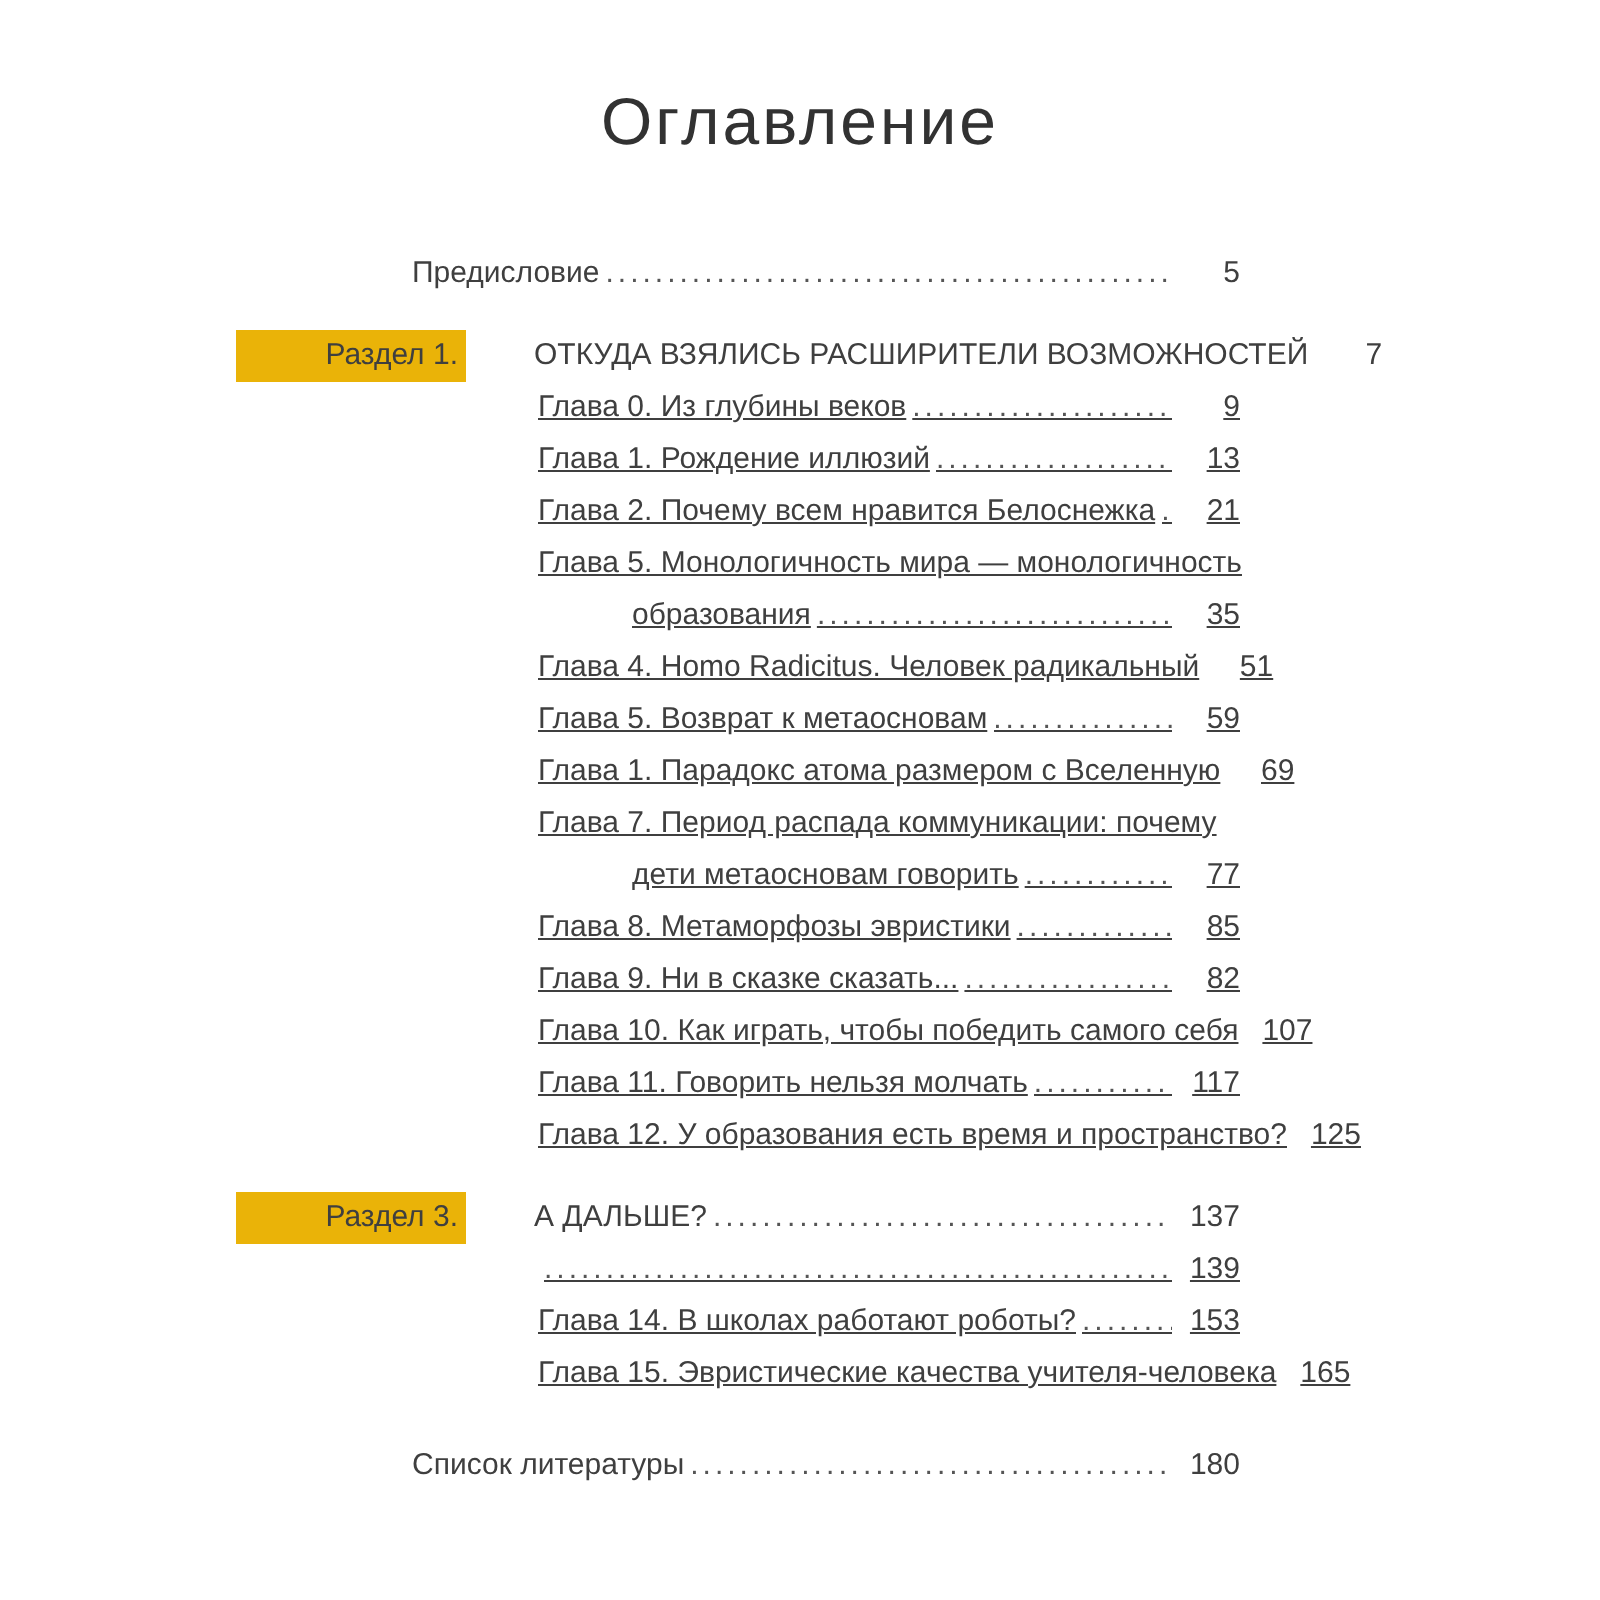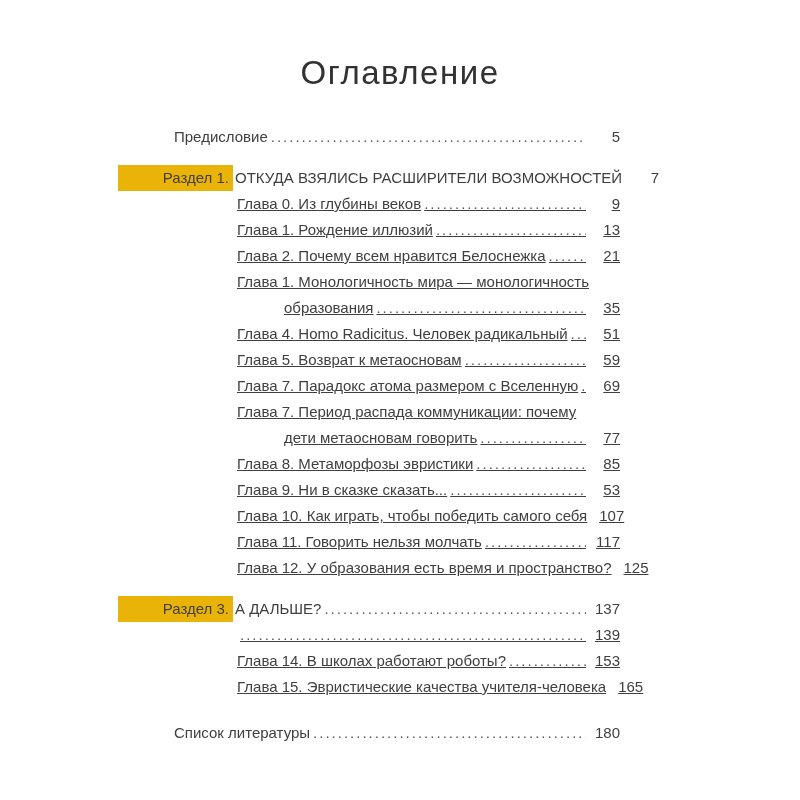--- a/index.html
+++ b/index.html
@@ -11,21 +11,21 @@
     position: relative;
     width: 800px;
     height: 800px;
     background: #ffffff;
     font-family: "Liberation Sans", "DejaVu Sans", sans-serif;
     color: #3f3f3f;
     overflow: hidden;
   }
   .title {
     position: absolute;
-    top: 54px;
+    top: 42px;
     left: 0;
     right: 0;
     margin: 0;
     text-align: center;
     font-size: 33px;
     font-weight: 300;
     letter-spacing: 1.5px;
     color: #323232;
   }
   .toc {
@@ -49,20 +49,21 @@
     width: 111px;
     background: #eab308;
     text-align: right;
     padding-right: 4px;
     white-space: nowrap;
   }
   .entry-body {
     flex: 1;
     min-width: 0;
     padding-left: 2px;
+    margin-left: 32px;
   }
   .line {
     display: flex;
     align-items: baseline;
   }
   .line .text {
     flex: none;
     white-space: nowrap;
   }
   .wrap-line { padding-left: 47px; }
@@ -133,21 +134,21 @@
           <div class="line">
             <span class="text">Глава 2. Почему всем нравится Белоснежка</span>
             <span class="leader"></span>
             <span class="page-num">21</span>
           </div>
         </div>
       </div>
       <div class="row row--chapter">
         <div class="entry-body">
           <div class="line">
-            <span class="text">Глава 1. Монологичность мира — монологичность</span>
+            <span class="text">Глава 5. Монологичность мира — монологичность</span>
           </div>
           <div class="line wrap-line">
             <span class="text">образования</span>
             <span class="leader"></span>
             <span class="page-num">35</span>
           </div>
         </div>
       </div>
       <div class="row row--chapter">
         <div class="entry-body">
@@ -163,21 +164,21 @@
           <div class="line">
             <span class="text">Глава 5. Возврат к метаосновам</span>
             <span class="leader"></span>
             <span class="page-num">59</span>
           </div>
         </div>
       </div>
       <div class="row row--chapter">
         <div class="entry-body">
           <div class="line">
-            <span class="text">Глава 7. Парадокс атома размером с Вселенную</span>
+            <span class="text">Глава 1. Парадокс атома размером с Вселенную</span>
             <span class="leader"></span>
             <span class="page-num">69</span>
           </div>
         </div>
       </div>
       <div class="row row--chapter">
         <div class="entry-body">
           <div class="line">
             <span class="text">Глава 7. Период распада коммуникации: почему</span>
           </div>
@@ -195,21 +196,21 @@
             <span class="leader"></span>
             <span class="page-num">85</span>
           </div>
         </div>
       </div>
       <div class="row row--chapter">
         <div class="entry-body">
           <div class="line">
             <span class="text">Глава 9. Ни в сказке сказать...</span>
             <span class="leader"></span>
-            <span class="page-num">53</span>
+            <span class="page-num">82</span>
           </div>
         </div>
       </div>
       <div class="row row--chapter">
         <div class="entry-body">
           <div class="line">
             <span class="text">Глава 10. Как играть, чтобы победить самого себя</span>
             <span class="leader"></span>
             <span class="page-num">107</span>
           </div>

